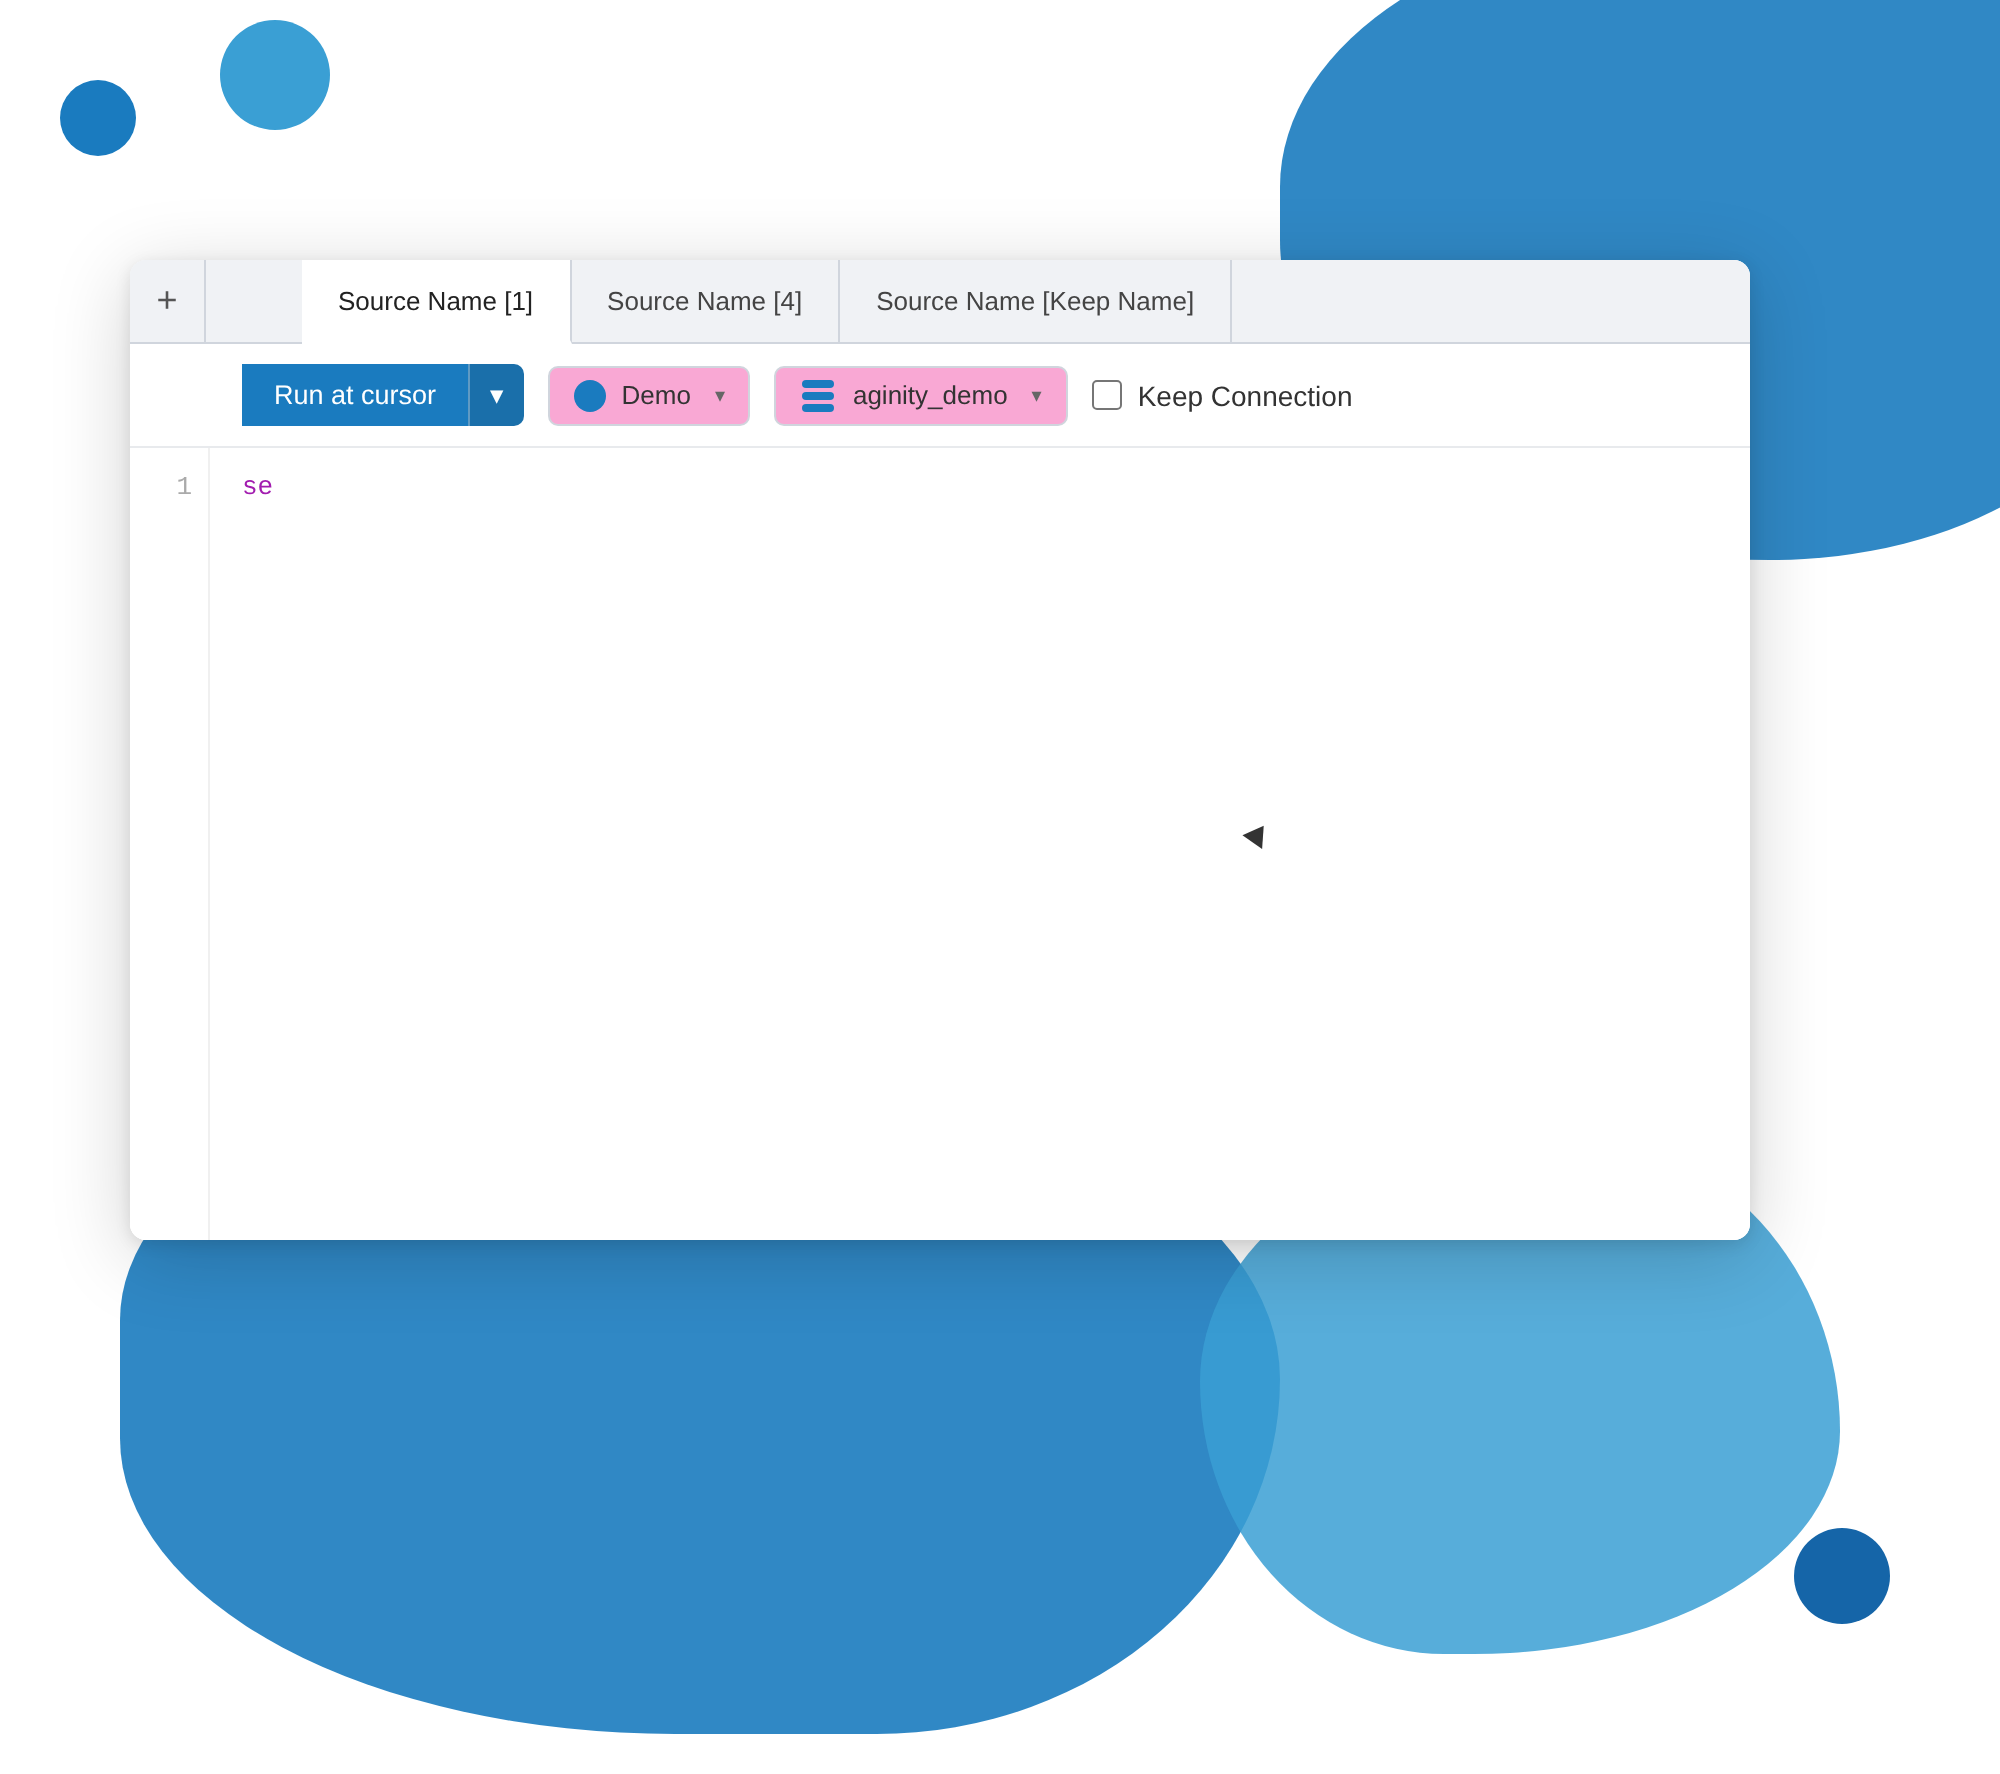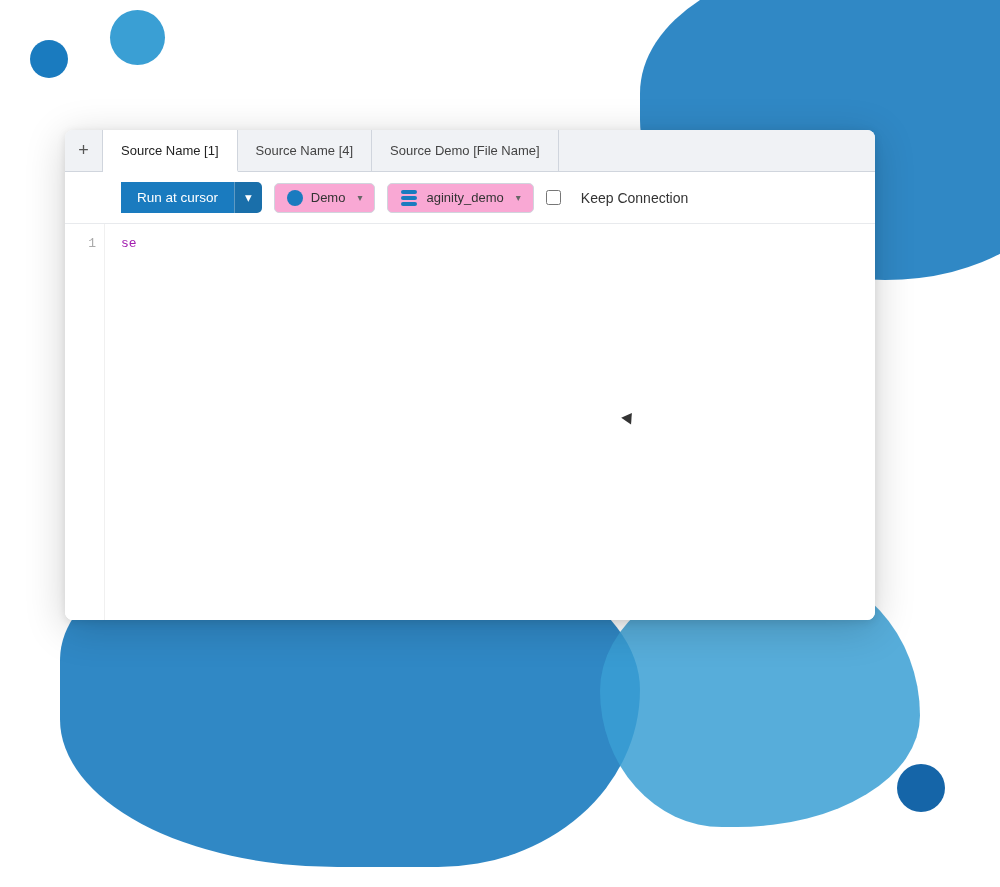--- a/index.html
+++ b/index.html
@@ -146,20 +146,21 @@
       white-space: nowrap;
       background: #f0f2f5;
     }
 
     .tab.active {
       background: #ffffff;
       color: #222;
       font-weight: 500;
       border-bottom: 2px solid #ffffff;
       margin-bottom: -1px;
+      margin-left: 48px;
     }
 
     
     .toolbar {
       display: flex;
       align-items: center;
       gap: 12px;
       padding: 10px 16px;
       background: #ffffff;
       border-bottom: 1px solid #e8eaed;
@@ -243,21 +244,21 @@
 
     .chevron {
       font-size: 10px;
       color: #666;
       margin-left: 4px;
     }
 
     .keep-connection {
       display: flex;
       align-items: center;
-      gap: 20px;
+      gap: 8px;
       font-size: 14px;
       color: #333;
       cursor: pointer;
       white-space: nowrap;
     }
 
     .keep-connection input[type="checkbox"] {
       width: 15px;
       height: 15px;
       border: 1.5px solid #aaa;
@@ -338,21 +339,21 @@
     <div class="tab-add-btn">
       <span>+</span>
     </div>
     <div class="tab active">
       <span>Source Name [1]</span>
     </div>
     <div class="tab">
       <span>Source Name [4]</span>
     </div>
     <div class="tab">
-      <span>Source Demo [File Name]</span>
+      <span>Source Name [Keep Name]</span>
     </div>
   </div>
 
   <div class="toolbar">
 
     <div class="run-btn-group">
       <button class="run-btn-main">Run at cursor</button>
       <button class="run-btn-dropdown">
         <span>▾</span>
       </button>

